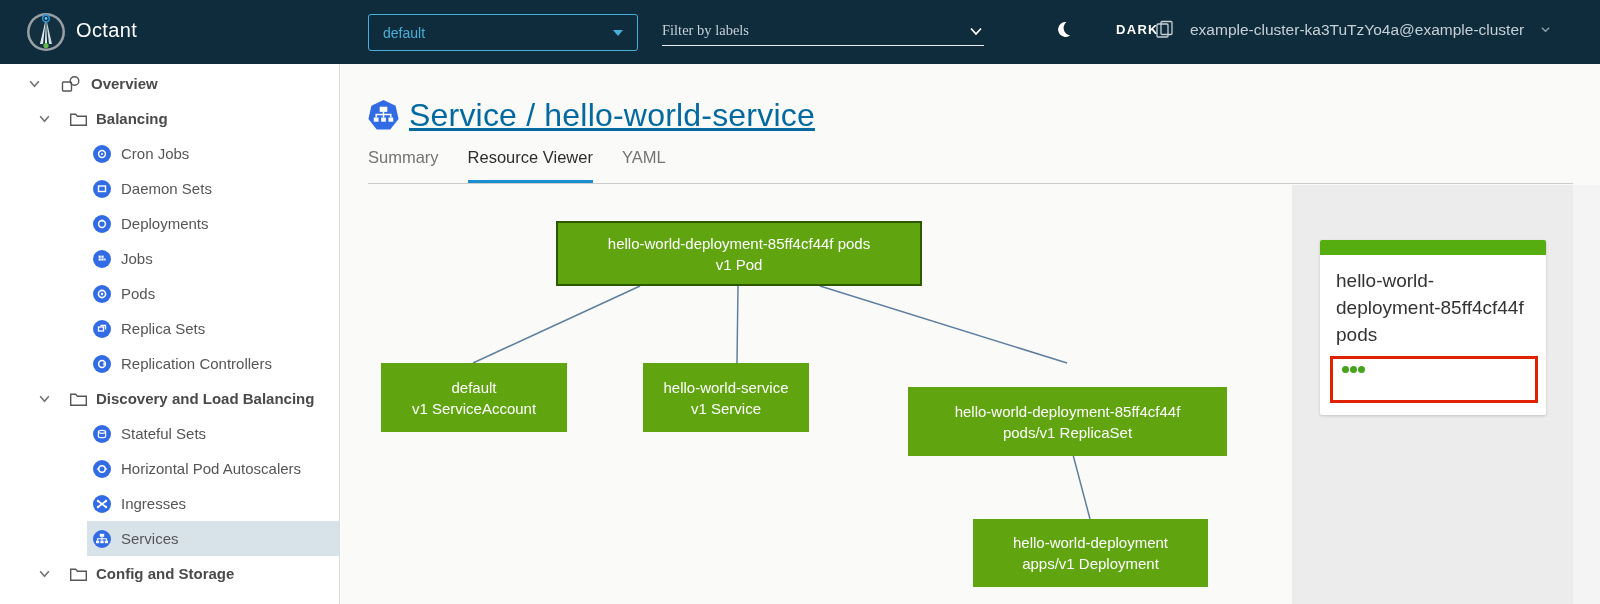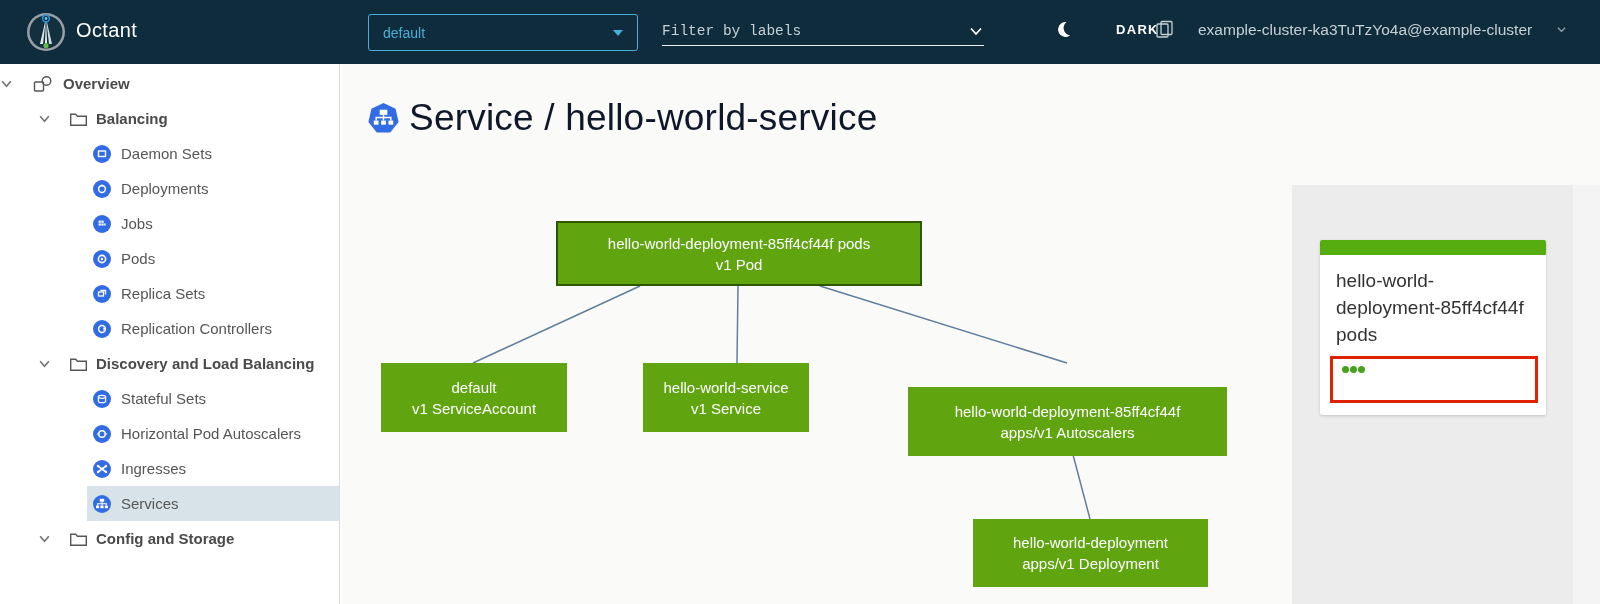--- a/index.html
+++ b/index.html
@@ -12,46 +12,46 @@
   .logo { position:absolute; left:26px; top:12px; width:40px; height:40px; }
   .app-name { position:absolute; left:76px; top:19px; color:#fff; font-size:20px; letter-spacing:.4px; }
   .ns-select { position:absolute; left:368px; top:14px; width:270px; height:37px;
     border:1px solid #49afd9; border-radius:3px; color:#49afd9; font-size:14px;
     display:flex; align-items:center; padding:0 14px; cursor:pointer; background:transparent; }
   .ns-caret { margin-left:auto; width:0; height:0; border-left:5px solid transparent;
     border-right:5px solid transparent; border-top:6px solid #49afd9; }
   .filter-wrap { position:absolute; left:662px; top:16px; width:322px; height:30px;
     border-bottom:1px solid #e9eef1; display:flex; align-items:center; }
   .filter-wrap input { flex:1; background:transparent; border:none; outline:none;
-    color:#c6d0d6; font-size:14.5px; font-family:Liberation Mono, monospace; }
+    color:#c6d0d6; font-size:14.5px; font-family:Liberation Serif, serif; }
   .filter-wrap input::placeholder { color:#c6d0d6; opacity:1; }
   .theme-toggle { position:absolute; left:1058px; top:22px; display:flex; align-items:center; gap:9px; cursor:pointer; }
   .moon { width:15px; height:15px; border-radius:50%; box-shadow:inset 5px -3px 0 0 #fff; transform:rotate(15deg); }
   .theme-label { color:#fff; font-size:13px; font-weight:700; letter-spacing:1.3px;padding-left:34px; }
-  .context-switcher { position:absolute; left:1155px; top:20px; display:flex; align-items:center; gap:24px; cursor:pointer; }
+  .context-switcher { position:absolute; left:1155px; top:20px; display:flex; align-items:center; gap:16px; cursor:pointer; }
   .context-label { color:#c6d0d6; font-size:15.5px; }
 
   
   .sidebar { position:absolute; top:64px; left:0; width:340px; bottom:0; background:#fff;
     border-right:1px solid #d7dbde; padding-top:2px; z-index:5; }
   .srow { height:35px; display:flex; align-items:center; cursor:pointer; color:#565656; font-size:15px; }
   .srow .chev { flex:0 0 auto; display:flex; }
-  .srow.root { padding-left:0; }
+  .srow.root { padding-left:28px; }
   .srow.root .icon { margin-left:20px; margin-right:10px; }
   .srow.group { padding-left:38px; }
   .srow.group .icon { margin-left:18px; margin-right:8px; }
   .srow.root .lbl, .srow.group .lbl { font-weight:700; color:#4a4a4a; }
   .srow.item { margin-left:87px; padding-left:6px; }
   .srow.item .icon { margin-right:10px; display:flex; }
   .srow.item.selected { background:#d8e3e9; }
 
   
   .main { position:absolute; top:64px; left:341px; width:1259px; bottom:0; background:#fafaf8; }
   .page-title-row { position:absolute; left:27px; top:33px; display:flex; align-items:center; gap:10px; }
-  .page-title { font-size:37px; color:#0f172a; font-weight:400; letter-spacing:.2px; }
+  .page-title { font-size:32px; color:#0369a1; font-weight:400; letter-spacing:.2px;text-decoration:underline; }
   .tabs { position:absolute; left:27px; top:84px; width:1205px; height:36px;
     border-bottom:1px solid #cccccc; display:flex; }
   .tab { margin-right:29px; font-size:16.5px; color:#747474; padding-bottom:10px; cursor:pointer; }
   .tab.active { color:#2d2d2d; box-shadow:inset 0 -3px 0 0 #1b8ed1; }
 
   
   .graph { position:absolute; left:0; top:119px; width:952px; bottom:0; }
   .edges { position:absolute; left:0; top:0; width:952px; height:485px; }
   .node { position:absolute; background:#60a510; color:#fff; display:flex; flex-direction:column;
     justify-content:center; align-items:center; text-align:center; font-size:15px; line-height:21px; cursor:pointer; }
@@ -142,20 +142,30 @@
         <svg width="13" height="13" viewBox="0 0 12 12">
             <polyline points="2,4 6,8.5 10,4" fill="none" stroke="#737373" stroke-width="1.5"></polyline>
           </svg>
       </span>
       <svg class="icon" width="19" height="16" viewBox="0 0 19 16">
         <path d="M1.7,14.3 v-11 h5 l1.7,1.9 h8.9 v9.1 z" fill="none" stroke="#565656" stroke-width="1.4"></path>
       </svg>
       <span class="lbl">Balancing</span>
     </div>
 
+    <div class="srow item">
+      <span class="icon">
+        <svg width="18" height="18" viewBox="0 0 18 18">
+            <circle cx="9" cy="9" r="9" fill="#326ce5"></circle>
+            <circle cx="9" cy="9" r="3.4" fill="none" stroke="#fff" stroke-width="1.5"></circle>
+            <circle cx="9" cy="9" r="1" fill="#fff"></circle>
+          </svg>
+      </span>
+      <span class="lbl">Cron Jobs</span>
+    </div>
 
     <div class="srow item">
       <span class="icon">
         <svg width="18" height="18" viewBox="0 0 18 18">
             <circle cx="9" cy="9" r="9" fill="#326ce5"></circle>
             <rect x="5.5" y="6" width="7" height="5.5" fill="none" stroke="#fff" stroke-width="1.4"></rect>
           </svg>
       </span>
       <span class="lbl">Daemon Sets</span>
     </div>
@@ -302,20 +312,25 @@
         <polygon points="15,0 26.7,5.6 29.6,18.3 21.5,28.5 8.5,28.5 0.4,18.3 3.3,5.6" fill="#326ce5"></polygon>
         <rect x="11.3" y="6.5" width="7.4" height="5" fill="#fff"></rect>
         <path d="M15,11.5 v2.6 M7.9,17 v-2.9 h14.2 v2.9 M15,14.1 v2.9" fill="none" stroke="#fff" stroke-width="1.4"></path>
         <rect x="5.6" y="17" width="4.6" height="4" fill="#fff"></rect>
         <rect x="12.7" y="17" width="4.6" height="4" fill="#fff"></rect>
         <rect x="19.8" y="17" width="4.6" height="4" fill="#fff"></rect>
       </svg>
       <h1 class="page-title">Service / hello-world-service</h1>
     </div>
 
+    <div class="tabs">
+      <div class="tab">Summary</div>
+      <div class="tab active">Resource Viewer</div>
+      <div class="tab">YAML</div>
+    </div>
 
     <div class="graph">
       <svg class="edges" viewBox="0 0 952 485">
         <line x1="299" y1="103" x2="132" y2="180" stroke="#5f7f9f" stroke-width="1.5"></line>
         <line x1="397" y1="103" x2="396" y2="180" stroke="#5f7f9f" stroke-width="1.5"></line>
         <line x1="479" y1="103" x2="726" y2="180" stroke="#5f7f9f" stroke-width="1.5"></line>
         <line x1="726" y1="249" x2="749" y2="336" stroke="#5f7f9f" stroke-width="1.5"></line>
       </svg>
 
       <div class="node node-pod selected">
@@ -325,21 +340,21 @@
       <div class="node node-sa">
         <div>default</div>
         <div>v1 ServiceAccount</div>
       </div>
       <div class="node node-svc">
         <div>hello-world-service</div>
         <div>v1 Service</div>
       </div>
       <div class="node node-rs">
         <div>hello-world-deployment-85ff4cf44f</div>
-        <div>apps/v1 Autoscalers</div>
+        <div>pods/v1 ReplicaSet</div>
       </div>
       <div class="node node-dep">
         <div>hello-world-deployment</div>
         <div>apps/v1 Deployment</div>
       </div>
     </div>
 
     <div class="detail-panel">
       <div class="resource-card">
         <div class="card-status-bar"></div>

